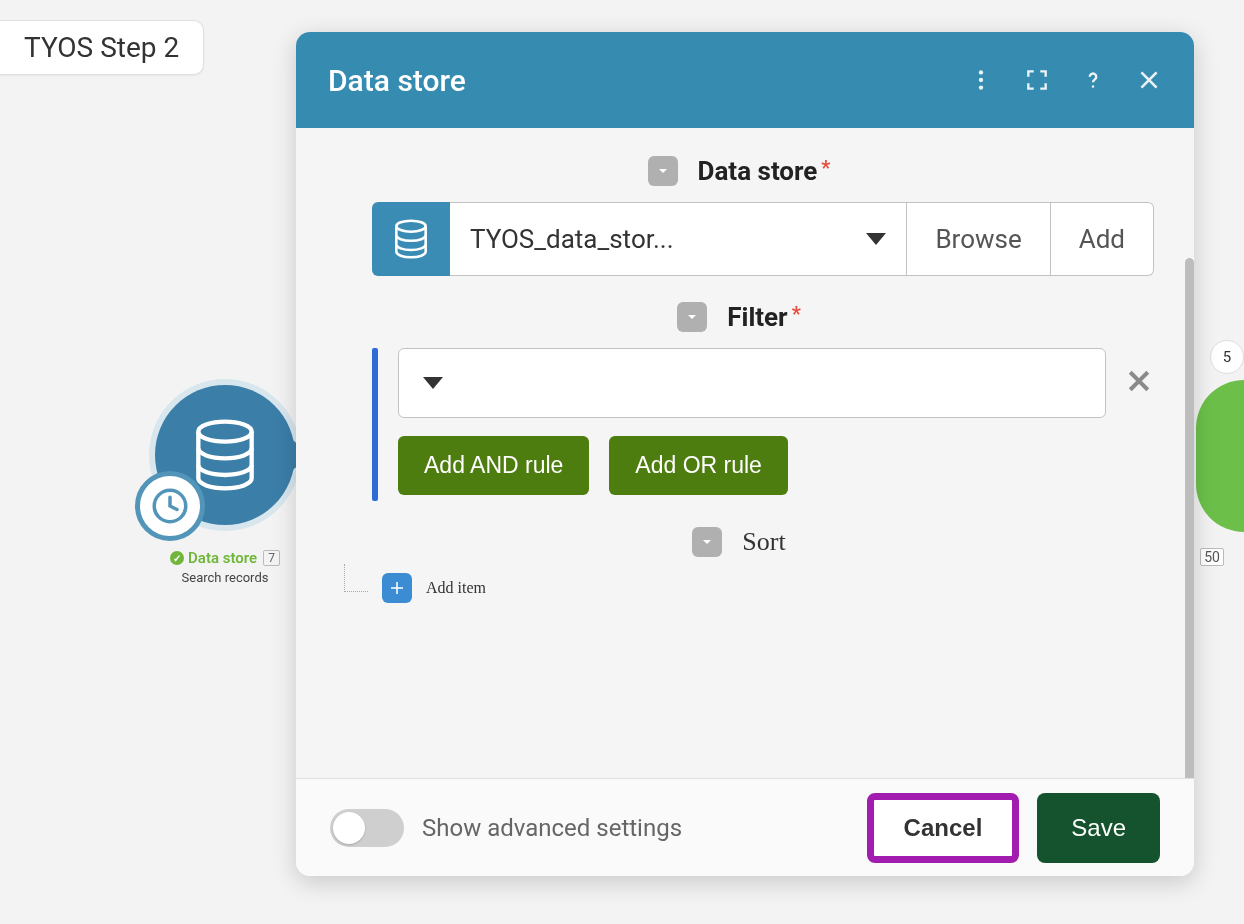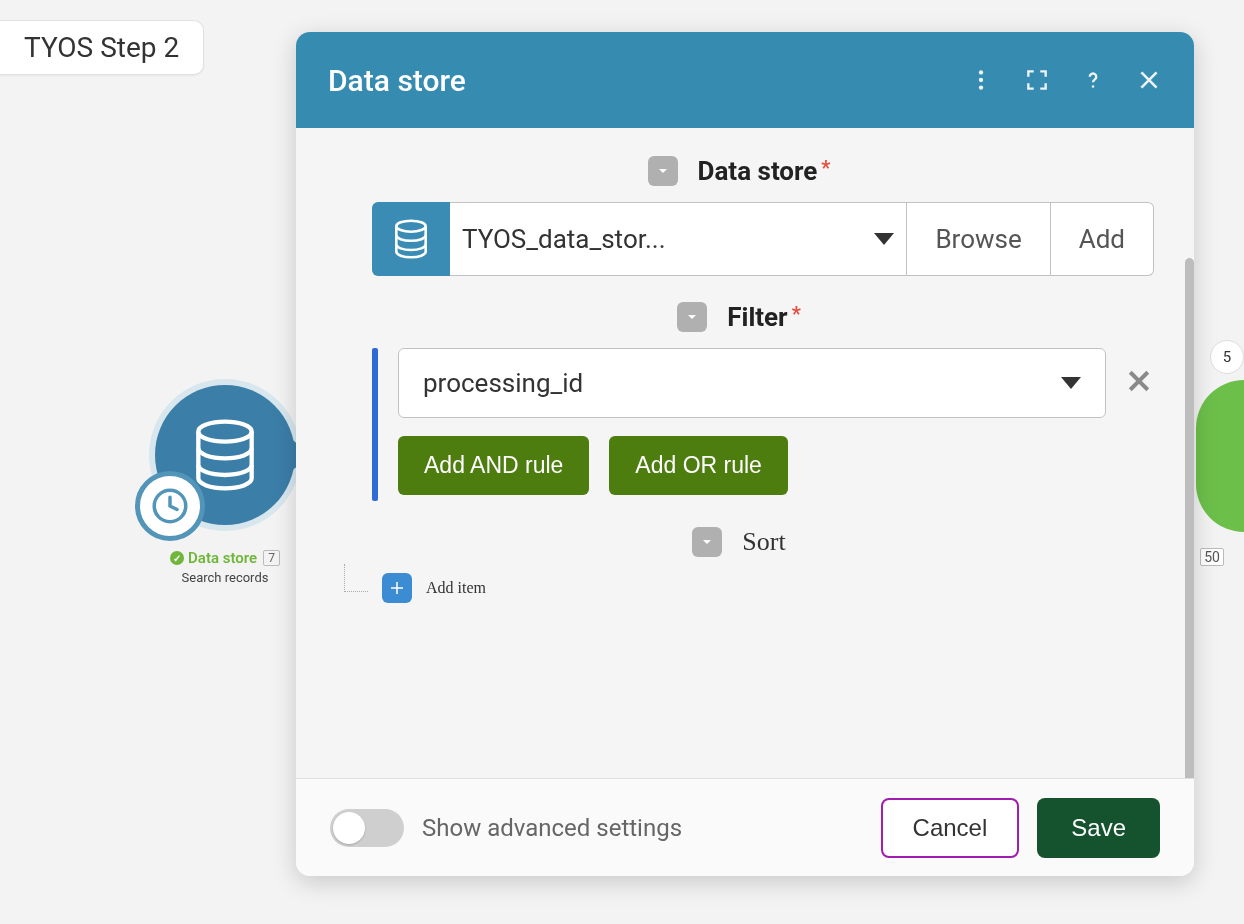--- a/index.html
+++ b/index.html
@@ -167,21 +167,21 @@
     display:flex;align-items:center;justify-content:center;
   }
   .ds-iconbox svg { width: 44px; height: 44px; }
   .ds-select {
     flex: 1;
     background: #fff;
     border: 1px solid #c2c2c2;
     border-left: none;
     display: flex;
     align-items: center;
-    padding: 0 12px;
+    padding: 0 20px;
     font-size: 26px;
     color: #333;
     justify-content: space-between;
     cursor: pointer;
   }
   .caret-down { width:0;height:0;border-left:10px solid transparent;border-right:10px solid transparent;border-top:12px solid #333;}
   .ds-btn {
     background: #fff;
     border: 1px solid #c2c2c2;
     border-left: none;
@@ -253,22 +253,22 @@
   .adv-row { display:flex;align-items:center;gap:18px;}
   .toggle {
     width:74px;height:38px;background:#cfcfcf;border-radius:20px;position:relative;cursor:pointer;
   }
   .toggle::after{
     content:"";position:absolute;left:3px;top:3px;width:32px;height:32px;background:#fff;border-radius:16px;box-shadow:0 1px 2px rgba(0,0,0,0.2);
   }
   .adv-label{font-size:24px;color:#666;}
   .footer-btns{display:flex;gap:18px;}
   .btn-cancel{
-    background:#fff;border:2px solid #a21caf;border-radius:8px;font-size:24px;color:#333;
-    padding:14px 30px;cursor:pointer;
+    background:#fff;border:7px solid #a21caf;border-radius:8px;font-size:24px;color:#333;
+    padding:14px 30px;cursor:pointer;font-weight:bold;
   }
   .btn-save{
     background:#14532d;border:none;border-radius:8px;font-size:24px;color:#fff;
     padding:14px 34px;cursor:pointer;
   }
   .edge-frag2{position:absolute;right:0;top:380px;width:48px;height:152px;background:#6cc04a;border-radius:76px 0 0 76px;}
   .edge-frag3{position:absolute;right:20px;top:548px;font-size:14px;color:#555;border:1px solid #bbb;background:#fff;padding:0 3px;border-radius:2px;}
   .edge-bubble{position:absolute;right:0;top:340px;width:34px;height:34px;background:#fff;border-radius:50%;border:1px solid #ddd;display:flex;align-items:center;justify-content:center;font-size:15px;color:#333;}
 </style>
 </head>
@@ -376,21 +376,20 @@
         </div>
         <div class="section-title">
           <span>Filter</span><span class="req-star">*</span>
         </div>
       </div>
       <div class="filter-body">
         <div class="filter-bar"></div>
         <div class="filter-content">
           <div class="filter-row1">
             <div class="filter-field">
-              <span>processing_id</span>
               <span class="caret-down"></span>
             </div>
             <span class="filter-remove">
               <svg viewBox="0 0 24 24" fill="none" stroke="#8a8a8a" stroke-width="3.2">
                   <path d="M5 5l14 14M19 5L5 19"></path>
                 </svg>
             </span>
           </div>
           <div class="rule-btns">
             <button class="rule-btn">Add AND rule</button>

